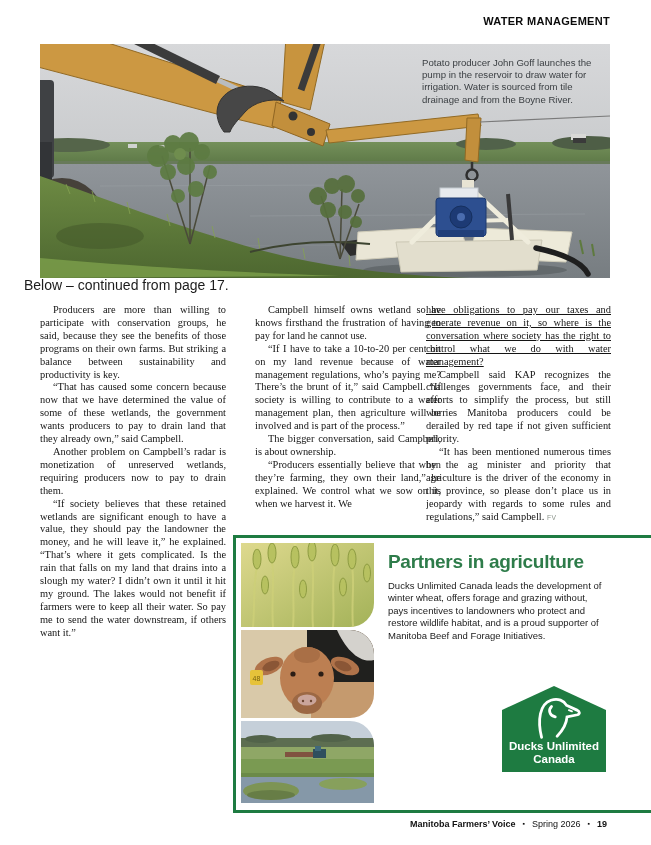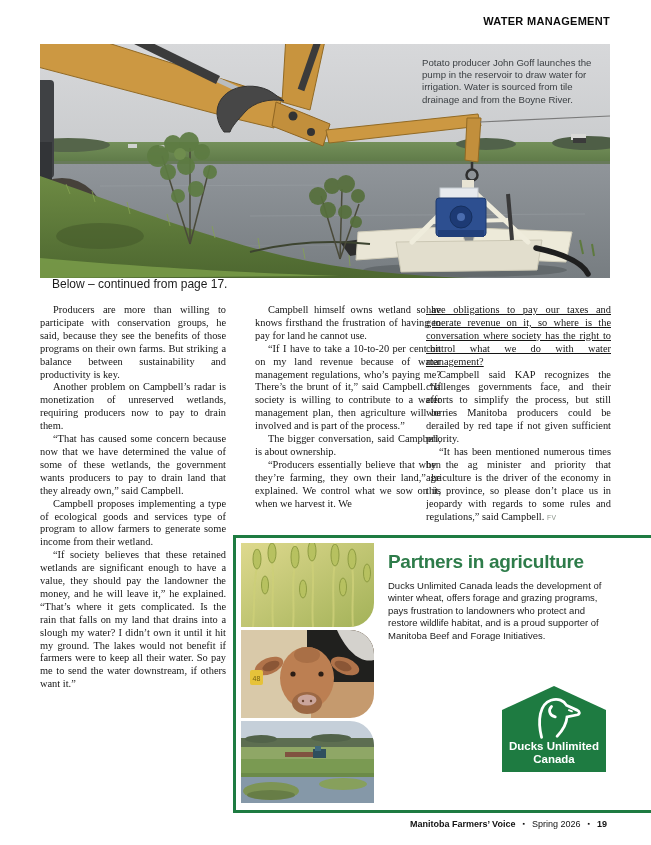--- a/index.html
+++ b/index.html
@@ -10,21 +10,21 @@
   .section-header{position:absolute;top:15px;right:41px;font-size:11px;font-weight:bold;
         letter-spacing:.3px;color:#0b0b0b;}
 
   
   .photo{position:absolute;left:40px;top:44px;width:570px;height:234px;overflow:hidden;background:#cfd0d3;}
   .photo svg{position:absolute;left:0;top:0;}
   .photo-caption{position:absolute;left:382px;top:13px;width:170px;
         font-size:9.6px;line-height:12.2px;color:#3c4044;}
 
   
-  .cont-note{position:absolute;left:52px;top:277px;font-size:12px;color:#1c1c1c;}
+  .cont-note{position:absolute;left:24px;top:277px;font-size:14px;color:#1c1c1c;}
   .col{position:absolute;top:304px;width:186px;overflow:hidden;}
   #col1{left:40px;max-height:535px;}
   #col2{left:233px;max-height:240px;margin-left:22px;}
   #col3{left:426px;width:185px;max-height:240px;}
   .col p{margin:0;text-indent:13px;font-family:"Liberation Serif",serif;font-size:10.4px;
         line-height:12.9px;text-align:justify;color:#141414;hyphens:auto;-webkit-hyphens:auto;}
   .col p.noindent{text-indent:0;text-decoration:underline;}
   .endmark{font-size:6.8px;color:#8a938a;letter-spacing:.5px;font-family:"Liberation Sans",sans-serif;}
 
   
@@ -185,23 +185,22 @@
         </g>
       </g>
     </svg>
     <div class="photo-caption">Potato producer John Goff launches the pump in the reservoir to draw water for irrigation. Water is sourced from tile drainage and from the Boyne River.</div>
   </div>
 
   <div class="cont-note">Below – continued from page 17.</div>
 
   <div class="col" id="col1">
     <p>Producers are more than willing to participate with conservation groups, he said, because they see the benefits of those programs on their own farms. But striking a balance between sustainability and productivity is key.</p>
+    <p>“That has caused some concern because now that we have determined the value of some of these wetlands, the government wants producers to pay to drain land that they already own,” said Campbell.</p>
     <p>Another problem on Campbell’s radar is monetization of unreserved wetlands, requiring producers now to pay to drain them.</p>
-    <p>“That has caused some concern because now that we have determined the value of some of these wetlands, the government wants producers to pay to drain land that they already own,” said Campbell.</p>
-    <p>Campbell proposes implementing a type of ecological goods and services type of program to allow farmers to generate some income from their wetland.</p>
     <p>“If society believes that these retained wetlands are significant enough to have a value, they should pay the landowner the money, and he will leave it,” he explained. “That’s where it gets complicated. Is the rain that falls on my land that drains into a slough my water? I didn’t own it until it hit my ground. The lakes would not benefit if farmers were to keep all their water. So pay me to send the water downstream, if others want it.”</p>
   </div>
   <div class="col" id="col2">
     <p>Campbell himself owns wetland so he knows firsthand the frustration of having to pay for land he cannot use.</p>
     <p>“If I have to take a 10-to-20 per cent hit on my land revenue because of water management regulations, who’s paying me? There’s the brunt of it,” said Campbell. “If society is willing to contribute to a water management plan, then agriculture will be involved and is part of the process.”</p>
     <p>The bigger conversation, said Campbell, is about ownership.</p>
     <p>“Producers essentially believe that when they’re farming, they own their land,” he explained. We control what we sow on it, when we harvest it. We</p>
   </div>
   <div class="col" id="col3">
     <p class="noindent">have obligations to pay our taxes and generate revenue on it, so where is the conversation where society has the right to control what we do with water management?</p>
@@ -292,21 +291,21 @@
           <rect x="74" y="25" width="6" height="5" fill="#41697c"></rect>
         </svg>
       </div>
 
     </div>
 
     <div class="ad-content">
       <div class="ad-heading">
         <div>Partners in agriculture</div>
       </div>
-      <div class="ad-body">Ducks Unlimited Canada leads the development of winter wheat, offers forage and grazing programs, pays frustration to landowners who protect and restore wildlife habitat, and is a proud supporter of Manitoba Beef and Forage Initiatives.</div>
+      <div class="ad-body">Ducks Unlimited Canada leads the development of winter wheat, offers forage and grazing without, pays incentives to landowners who protect and restore wildlife habitat, and is a proud supporter of Manitoba Beef and Forage Initiatives.</div>
       <div class="ad-body clearfix">
         <svg class="du-logo" viewBox="0 0 104 86" aria-hidden="true">
           <path d="M52,0 L104,24 L104,86 L0,86 L0,24 Z" fill="#1e7b41"></path>
           <g transform="translate(21,8) scale(0.62)" stroke="#ffffff" stroke-width="4.5" fill="none" stroke-linecap="round">
             <path d="M30,70 C23,42 27,16 45,10 C57,6 66,11 70,18 L87,26 C92,28.5 92,32 88,33.5 L71,37 C70,50 63,60 55,68"></path>
             <path d="M52,37 C43,35 40,26 46,20"></path>
             <path d="M74,26 L79,28" stroke-width="3"></path>
           </g>
           <text x="52" y="64" text-anchor="middle" font-size="11.5" font-weight="bold" font-family="Liberation Sans, sans-serif" fill="#ffffff">Ducks Unlimited</text>
           <text x="52" y="77" text-anchor="middle" font-size="11.5" font-weight="bold" font-family="Liberation Sans, sans-serif" fill="#ffffff">Canada</text>

